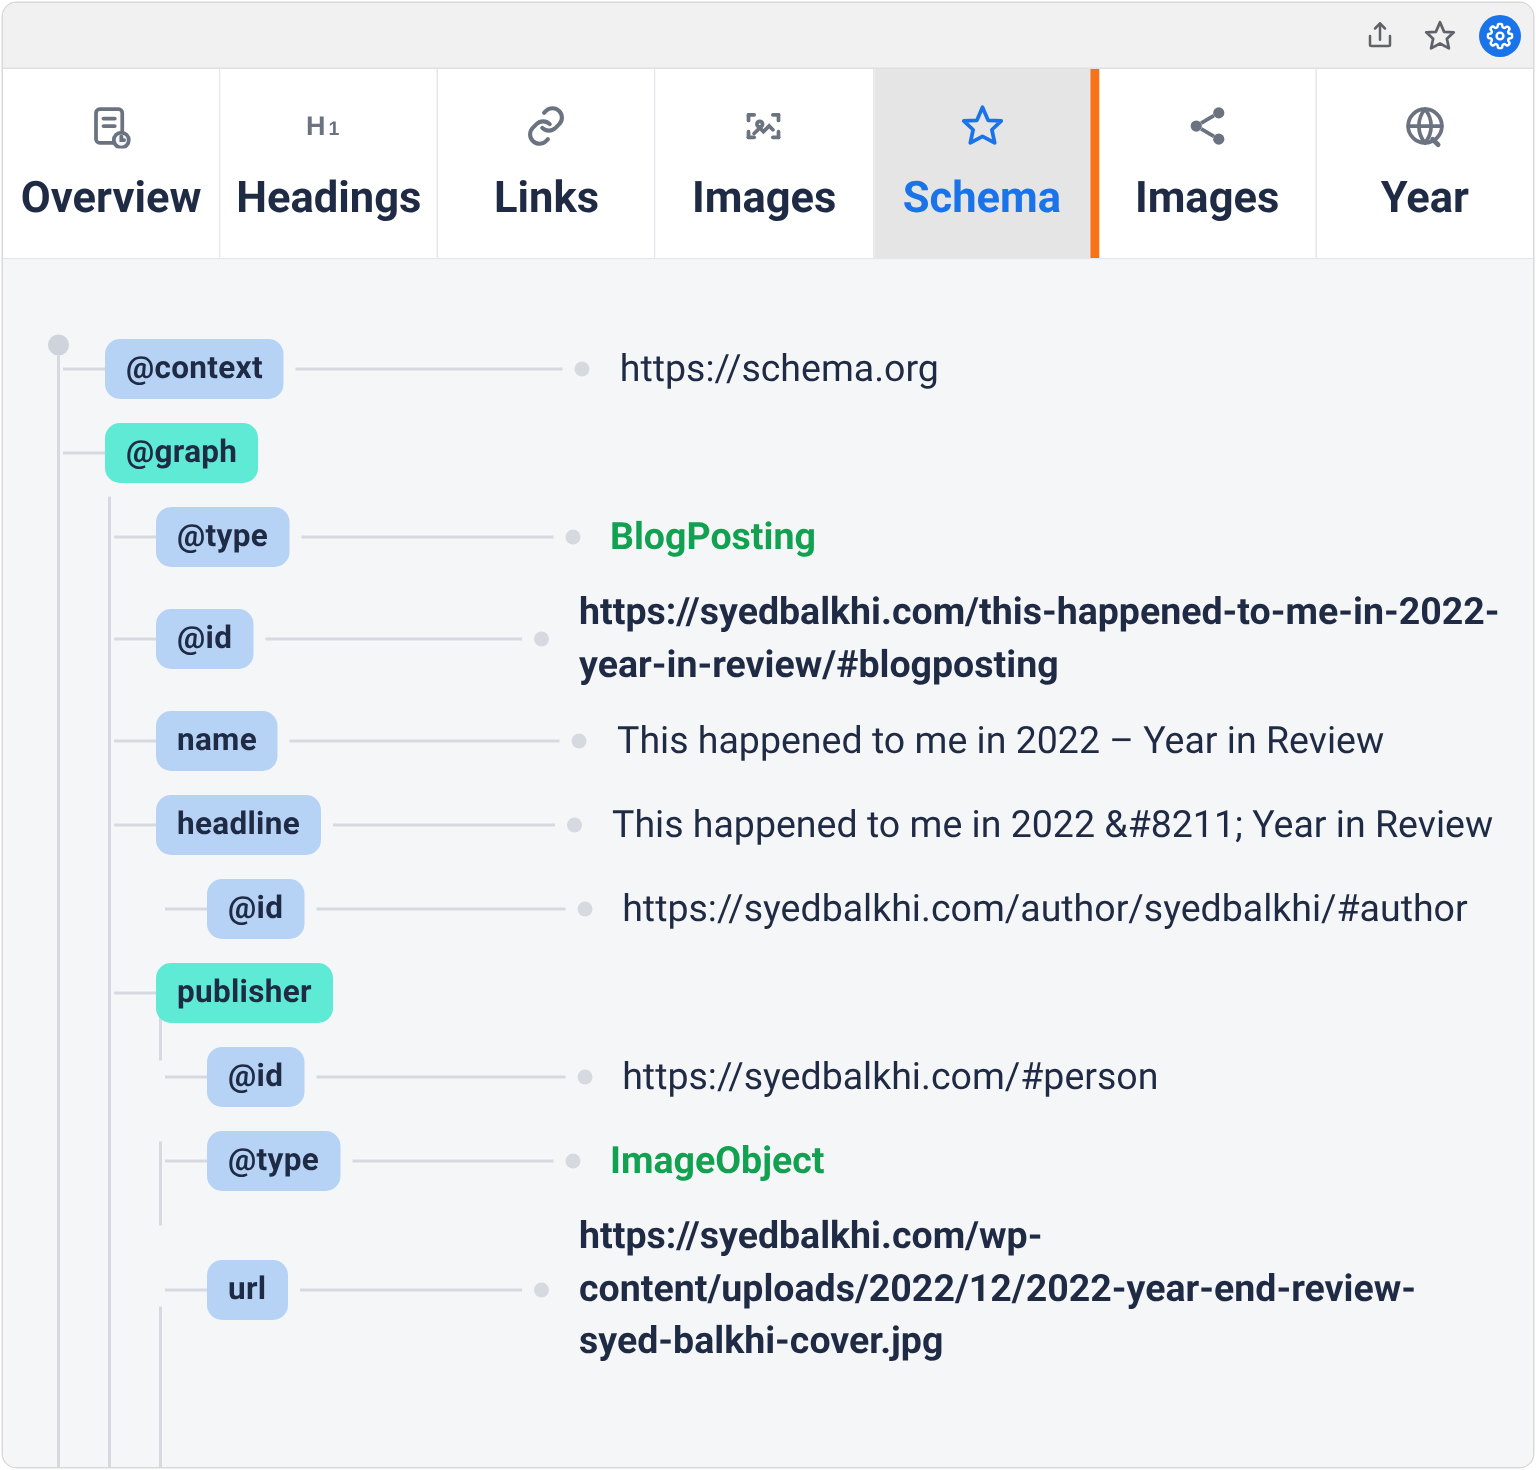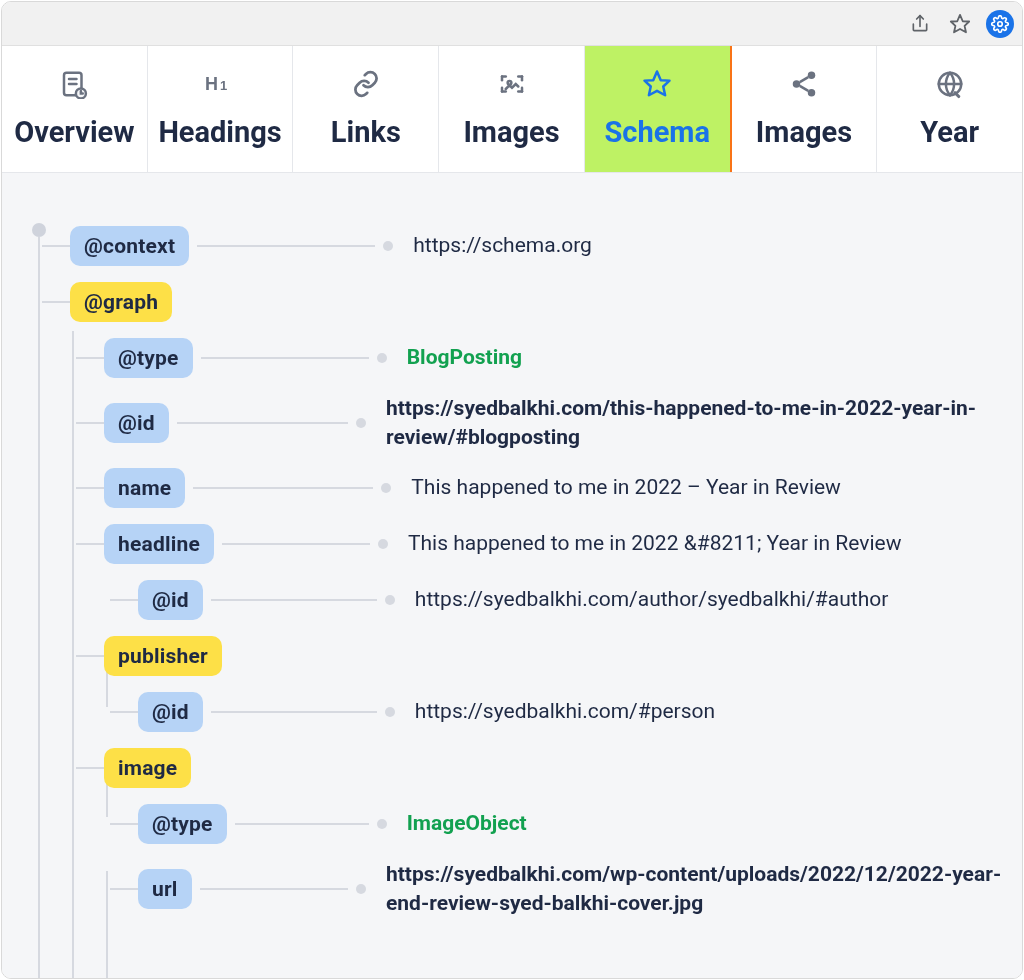--- a/index.html
+++ b/index.html
@@ -54,21 +54,21 @@
     flex-direction: column;
     align-items: center;
     justify-content: center;
     gap: 16px;
     background: #fff;
     border-right: 1px solid #e5e7eb;
     cursor: pointer;
     color: #1f2a44;
   }
   .tab:last-child { border-right: none; }
-  .tab.active { color: #1a73e8; background: #bef264; border-right: 2px solid #f97316; }
+  .tab.active { color: #1a73e8; background: #e5e5e5; border-right: 6px solid #f97316; }
   .tab .tab-icon { width: 30px; height: 30px; display:flex; align-items:center; justify-content:center; color:#6b7280; }
   .tab.active .tab-icon { color:#1a73e8; }
   .tab .tab-label { font-size: 29px; font-weight: 700; }
   
   .content {
     background: #f5f6f8;
     padding: 32px 16px 0 16px;
     height: calc(100% - 44px - 126px);
     position: relative;
   }
@@ -113,36 +113,36 @@
     display: inline-flex;
     align-items: center;
     padding: 8px 14px;
     border-radius: 10px;
     font-size: 21px;
     font-weight: 700;
     letter-spacing: 0.2px;
     white-space: nowrap;
   }
   .badge.blue { background: #b6d3f6; color: #1f2a44; }
-  .badge.gray { background: #fde047; color: #1f2a44; }
+  .badge.gray { background: #5eead4; color: #1f2a44; }
   .dotline {
     flex: 1;
     height: 2px;
     background: #d6d9e0;
     margin: 0 8px 0 8px;
     position: relative;
   }
   .dot-end {
     width: 10px; height: 10px;
     background: #d6d9e0;
     border-radius: 50%;
     flex: 0 0 auto;
   }
   .value {
-    font-size: 21px;
+    font-size: 25px;
     color: #1f2a44;
     line-height: 1.4;
     max-width: 640px;
   }
   .value.green { color: #12a150; font-weight: 700; }
   .value.wrap { max-width: 620px; font-weight: bold; }
   .tree-block { margin-bottom: 10px; }
   .sub-vline {
     position: absolute;
     width: 2px;
@@ -346,25 +346,20 @@
         <span class="indent"></span>
           <span class="indent"></span>
         <span class="h-connector" style="width:28px;"></span>
         <span class="badge blue">@id</span>
         <span class="dotline" style="max-width:166px;"></span>
         <span class="dot-end"></span>
         <span style="width:20px;"></span>
         <span class="value">https://syedbalkhi.com/#person</span>
       </div>
 
-      <div class="node-row tree-block">
-        <span class="indent"></span>
-        <span class="h-connector" style="width:28px;"></span>
-        <span class="badge gray">image</span>
-      </div>
 
       <div class="node-row tree-block">
         <span class="indent"></span>
           <span class="indent"></span>
         <span class="h-connector" style="width:28px;"></span>
         <span class="badge blue">@type</span>
         <span class="dotline" style="max-width:134px;"></span>
         <span class="dot-end"></span>
         <span style="width:20px;"></span>
         <span class="value green">ImageObject</span>

